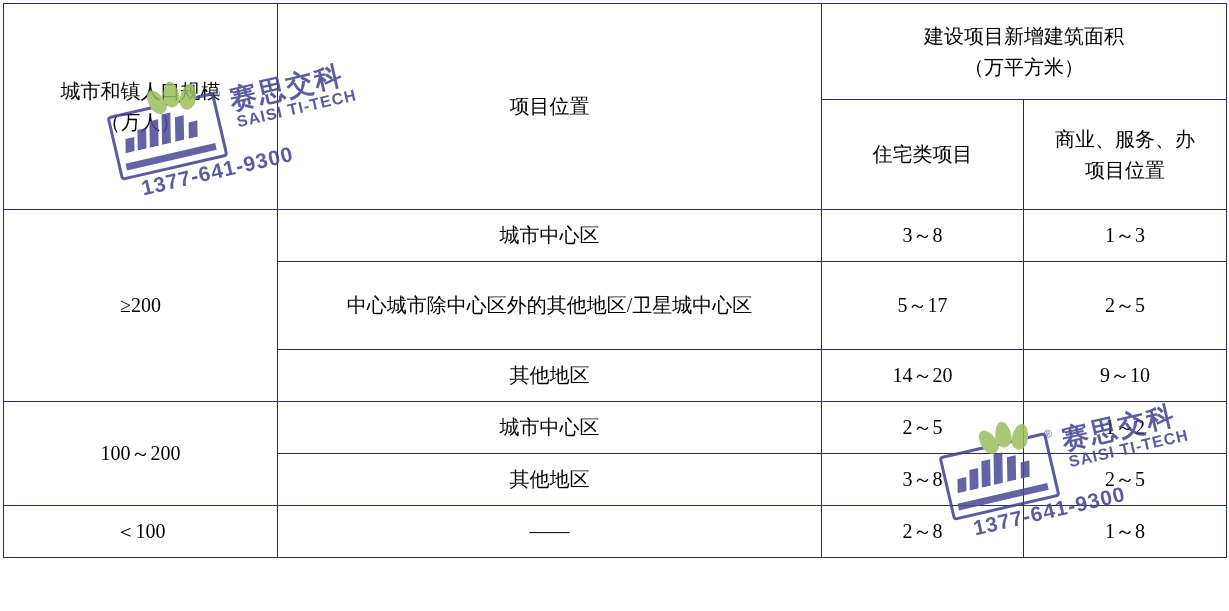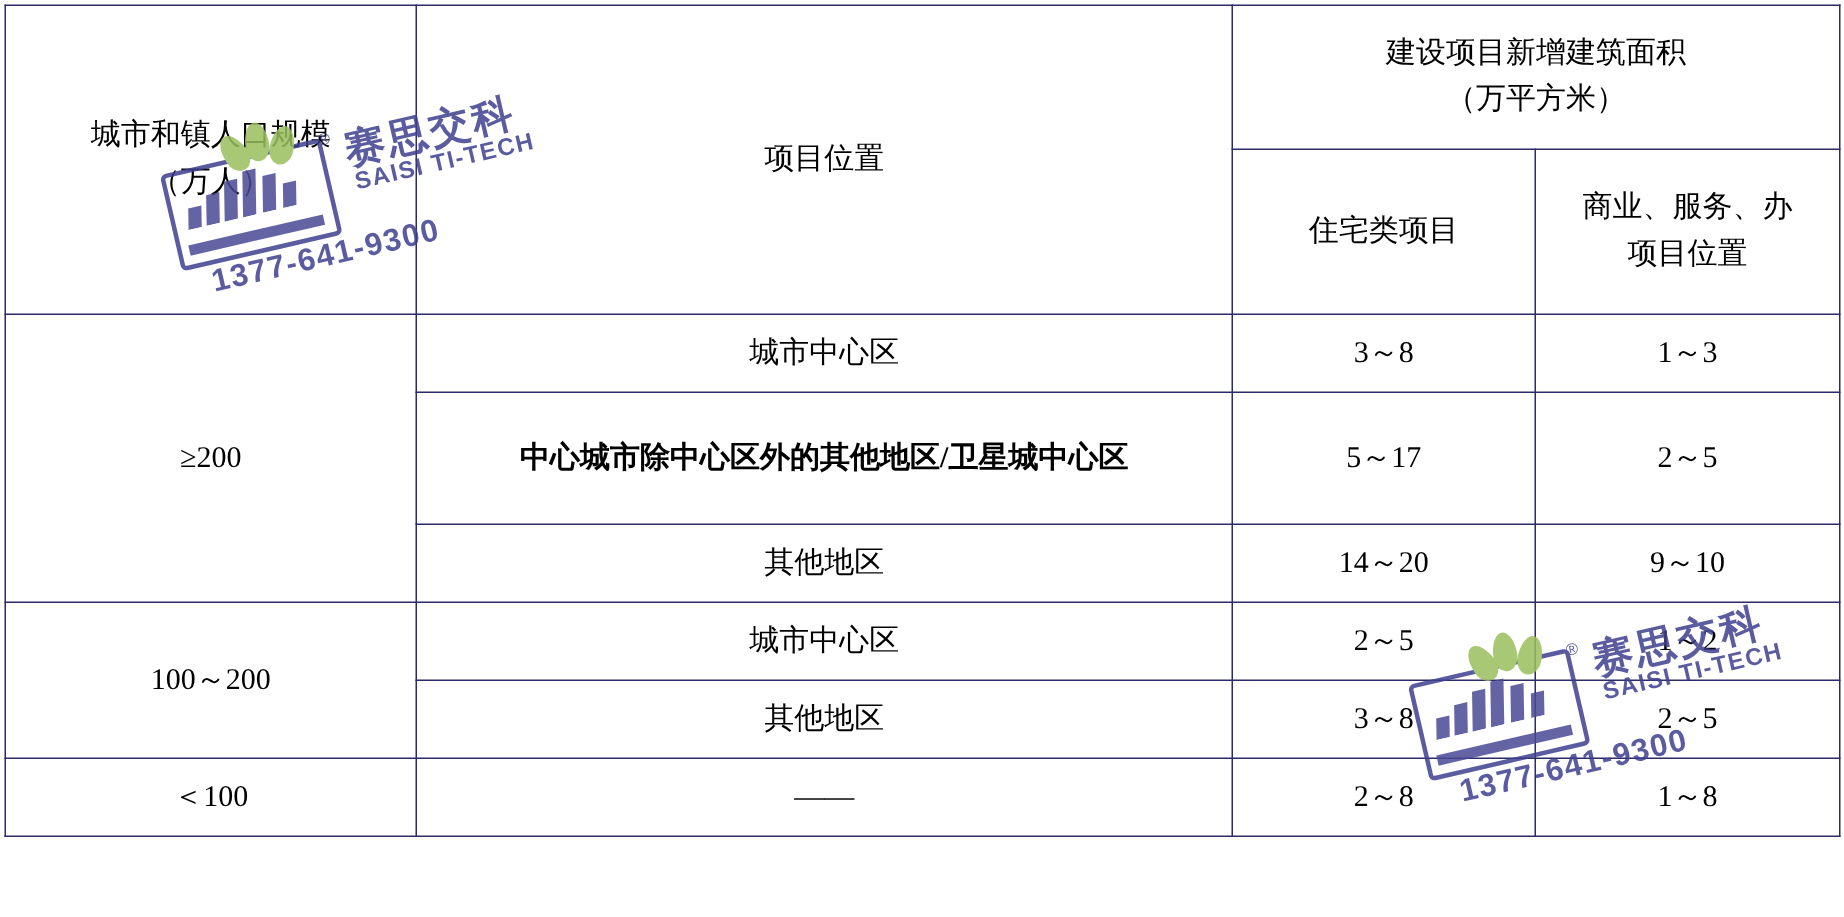--- a/index.html
+++ b/index.html
@@ -40,36 +40,34 @@
     padding: 6px 8px;
     color: #000;
   }
 
   td.head {
     font-size: 20px;
   }
 
   .hdr-stack div {
     white-space: nowrap;
-    font-family: Liberation Mono, monospace;
   }
 
   .col-a { width: 274px; }
   .col-b { width: 544px; }
   .col-c { width: 202px; }
   .col-d { width: 203px; }
 
   .r-head1 { height: 96px; }
   .r-head2 { height: 110px; }
   .r-body  { height: 52px; }
   .r-body2 { height: 88px; }
 
   .wrap-two {
     line-height: 1.65;
-    font-weight: bold;
   }
 
   
   .wm {
     position: absolute;
     pointer-events: none;
     transform-origin: center center;
     opacity: 0.85;
   }
   .wm-inner {

